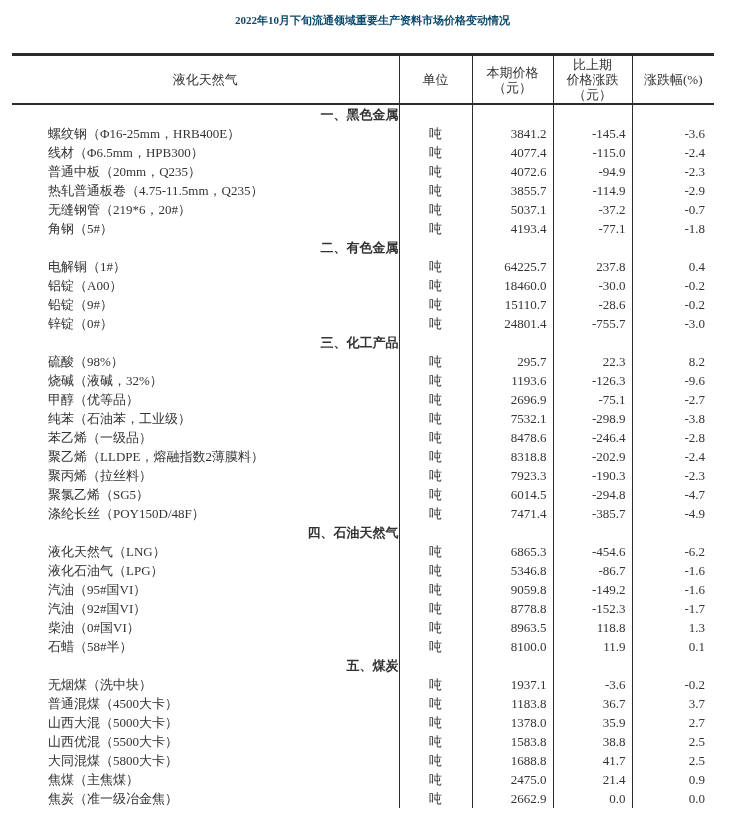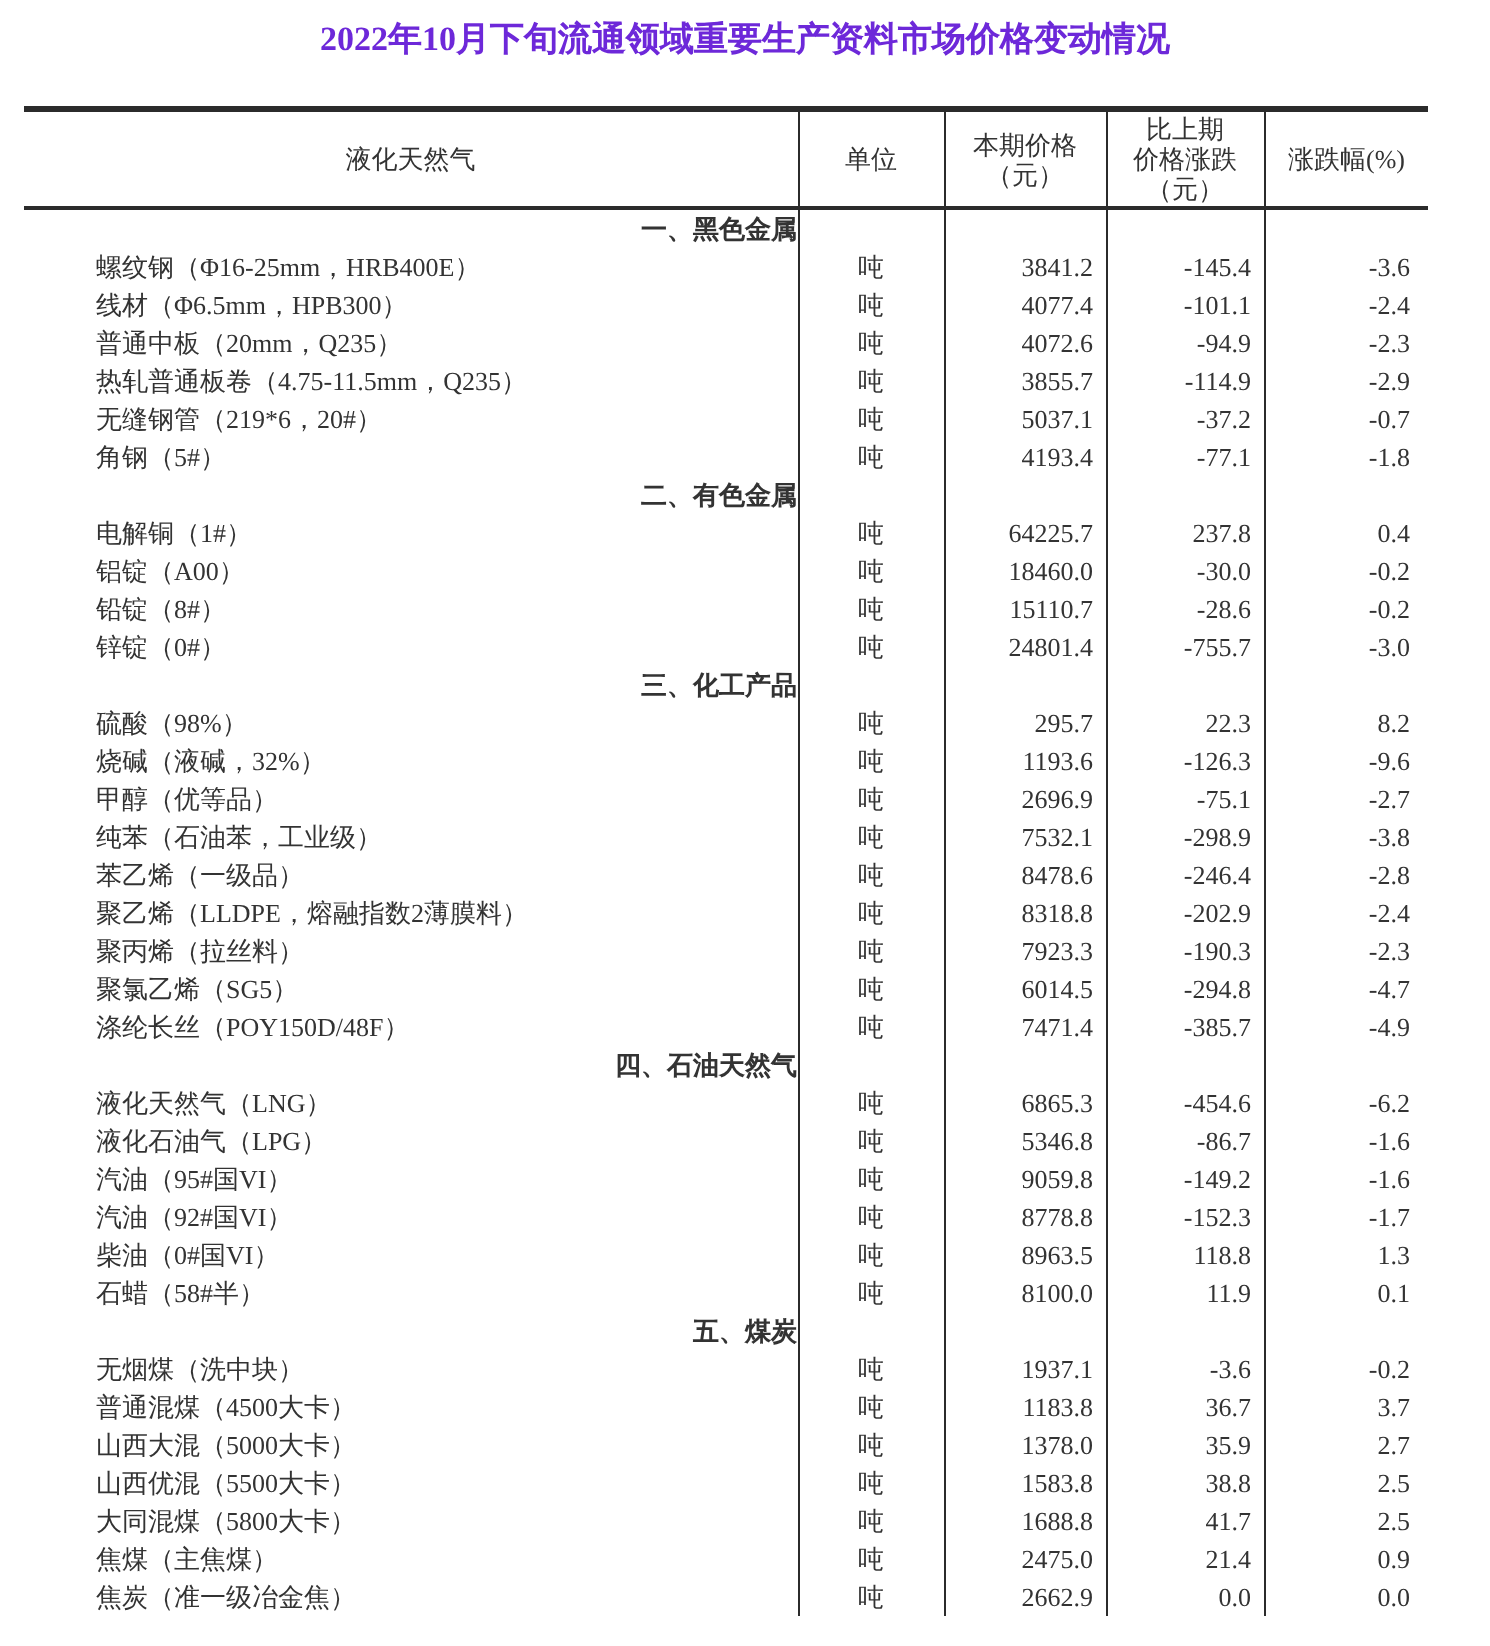--- a/index.html
+++ b/index.html
@@ -12,24 +12,24 @@
     width: 745px;
     height: 823px;
     overflow: hidden;
     background: #ffffff;
     color: #333333;
     font-family: "Liberation Serif", "DejaVu Serif", serif;
   }
   .page-title {
     text-align: center;
     font-weight: bold;
-    font-size: 17px;
+    font-size: 11px;
     line-height: 24px;
     padding-top: 8px;
-    color: #6d28d9;
+    color: #0c4a6e;
   }
   table.price-table {
     border-collapse: collapse;
     table-layout: fixed;
     width: 702px;
     margin: 21px 0 0 12px;
     border-top: 3px solid #2b2b2b;
   }
   col.c-product { width: 387px; }
   col.c-unit    { width: 73px; }
@@ -115,21 +115,21 @@
           <td class="name item">螺纹钢（Φ16-25mm，HRB400E）</td>
           <td class="unit">吨</td>
           <td class="num">3841.2</td>
           <td class="num">-145.4</td>
           <td class="pct">-3.6</td>
         </tr>
         <tr>
           <td class="name item">线材（Φ6.5mm，HPB300）</td>
           <td class="unit">吨</td>
           <td class="num">4077.4</td>
-          <td class="num">-101.1</td>
+          <td class="num">-115.0</td>
           <td class="pct">-2.4</td>
         </tr>
         <tr>
           <td class="name item">普通中板（20mm，Q235）</td>
           <td class="unit">吨</td>
           <td class="num">4072.6</td>
           <td class="num">-94.9</td>
           <td class="pct">-2.3</td>
         </tr>
         <tr>
@@ -168,21 +168,21 @@
           <td class="pct">0.4</td>
         </tr>
         <tr>
           <td class="name item">铝锭（A00）</td>
           <td class="unit">吨</td>
           <td class="num">18460.0</td>
           <td class="num">-30.0</td>
           <td class="pct">-0.2</td>
         </tr>
         <tr>
-          <td class="name item">铅锭（8#）</td>
+          <td class="name item">铅锭（9#）</td>
           <td class="unit">吨</td>
           <td class="num">15110.7</td>
           <td class="num">-28.6</td>
           <td class="pct">-0.2</td>
         </tr>
         <tr>
           <td class="name item">锌锭（0#）</td>
           <td class="unit">吨</td>
           <td class="num">24801.4</td>
           <td class="num">-755.7</td>

